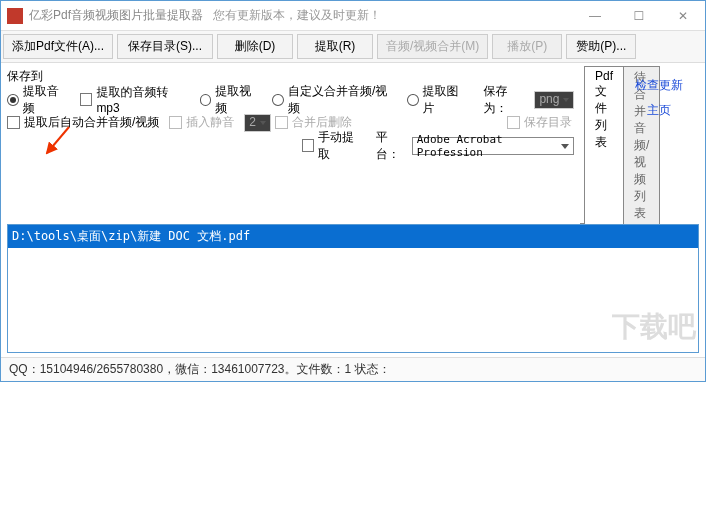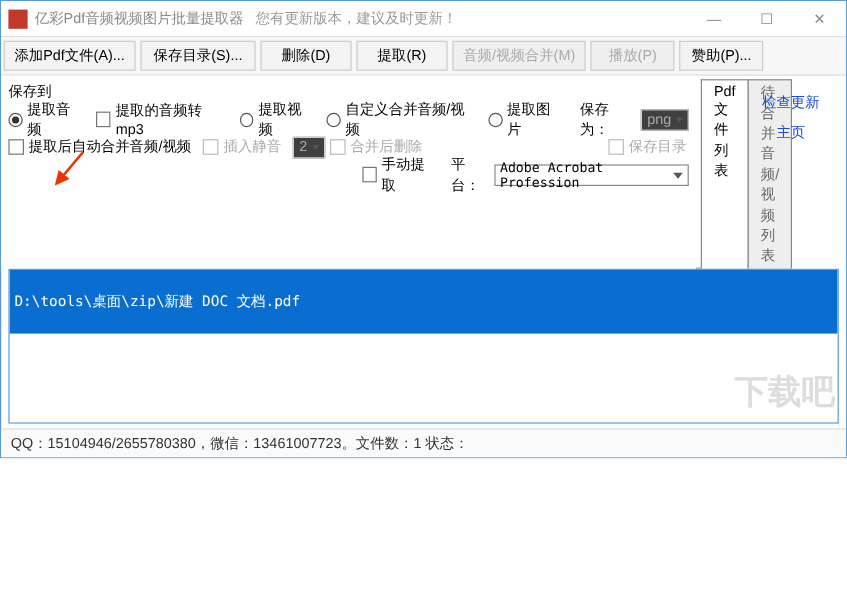--- a/index.html
+++ b/index.html
@@ -28,21 +28,21 @@
 .select::after { content: ''; position: absolute; right: 4px; top: 50%; margin-top: -2px; border-left: 3px solid transparent; border-right: 3px solid transparent; border-top: 4px solid #555; }
 .select.disabled { color: #aaa; border-color: #ccc; }
 .saveas-label { margin-left: 4px; }
 .link { color: #1a4ad8; cursor: pointer; font-size: 12px; }
 .platform-sel { border: 1px solid #888; background: #fff; height: 18px; font-size: 11px; font-family: monospace; padding: 0 16px 0 4px; min-width: 160px; position: relative; display: inline-flex; align-items: center; }
 .platform-sel::after { content: ''; position: absolute; right: 4px; top: 50%; margin-top: -2px; border-left: 4px solid transparent; border-right: 4px solid transparent; border-top: 5px solid #555; }
 .tabs { display: flex; border-bottom: 1px solid #888; margin-top: 2px; padding-left: 4px; }
 .tab { padding: 2px 10px; border: 1px solid #888; border-bottom: none; background: #fff; margin-right: -1px; font-size: 12px; cursor: pointer; position: relative; top: 1px; }
 .tab.inactive { background: #eee; color: #666; }
 .listarea { flex: 1; margin: 0 6px 4px 6px; border: 1px solid #5a9bd3; background: #fff; position: relative; overflow: hidden; }
-.list-item { background: #0a6ed1; color: #fff; font-family: SimSun, monospace; font-size: 12px; padding: 18px 4px; }
+.list-item { background: #0a6ed1; color: #fff; font-family: SimSun, monospace; font-size: 12px; padding: 3px 4px; }
 .statusbar { height: 24px; border-top: 1px solid #ddd; display: flex; align-items: center; padding: 0 8px; font-size: 12px; color: #333; background: #fafafa; }
 .watermark { position: absolute; right: 2px; bottom: 6px; color: #ddd; font-size: 28px; font-weight: bold; pointer-events: none; }
 .arrow { position: absolute; left: 40px; top: 62px; pointer-events: none; }
 .content-wrap { display: flex; flex: 1; position: relative; }
 .main-col { flex: 1; display: flex; flex-direction: row; padding-right: 56px; }
 .side-links { width: 52px; display: flex; flex-direction: column; align-items: center; gap: 8px; padding-top: 14px; position: absolute; right: 20px; top: 0; }
 </style>
 </head>
 <body>
 

